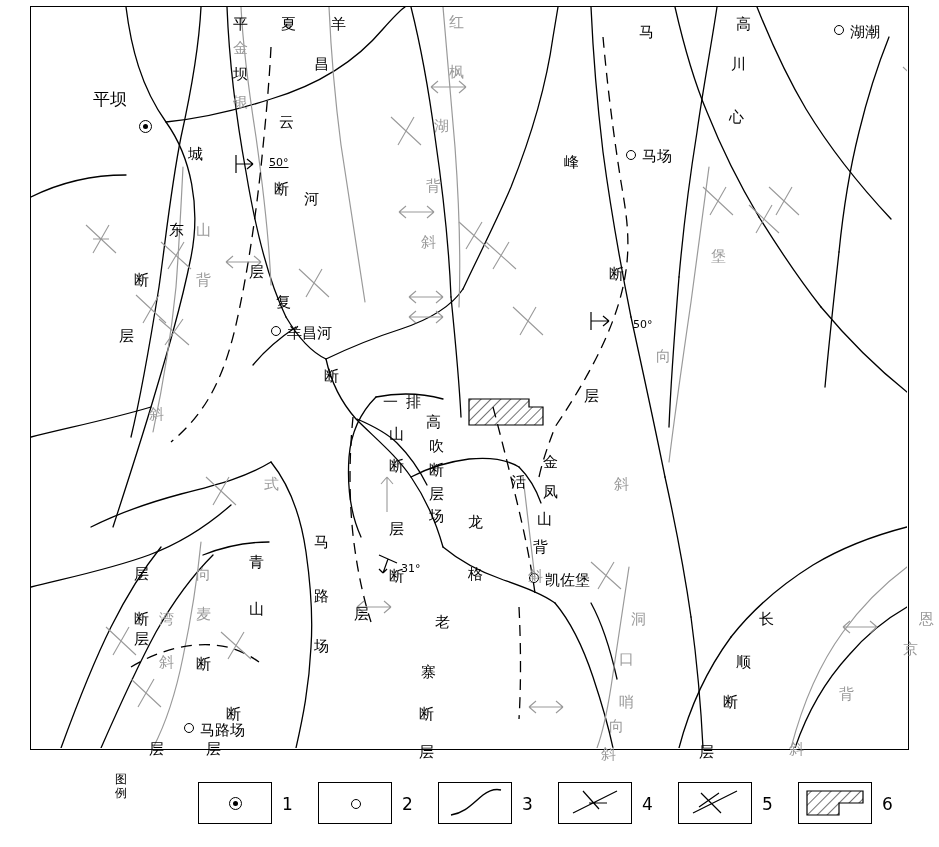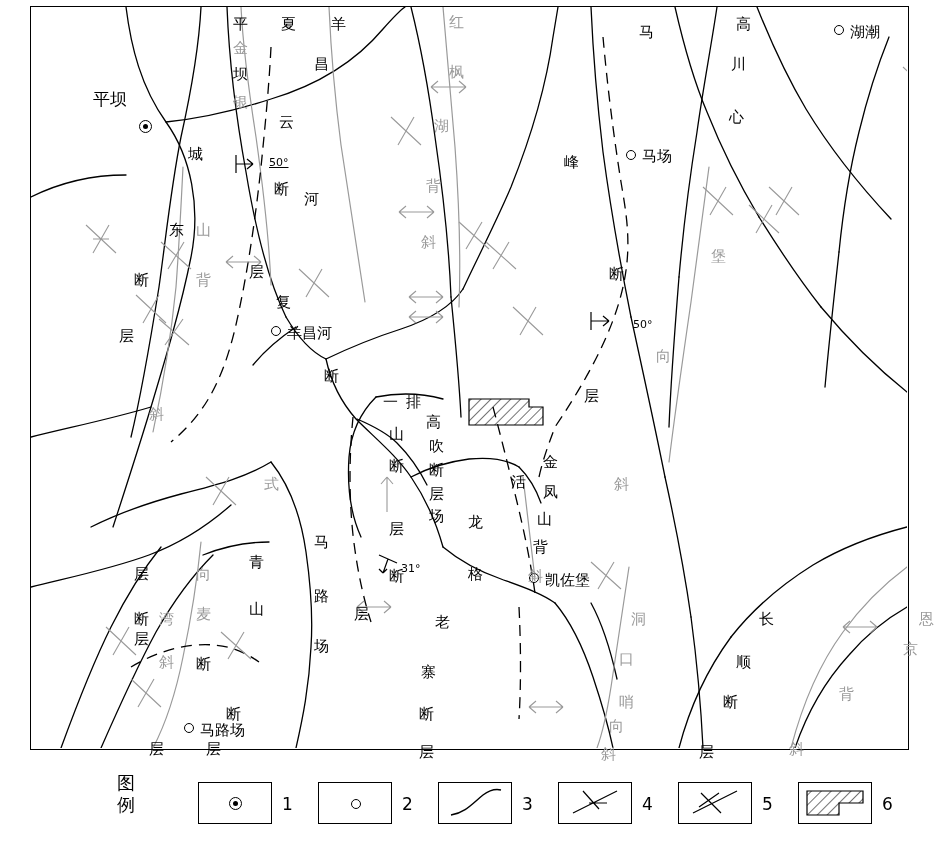--- a/index.html
+++ b/index.html
@@ -10,21 +10,21 @@
   .lbl{position:absolute;font-size:15px;color:#000;line-height:1.0;white-space:nowrap;}
   .lbl-g{color:#9a9a9a;}
   .lbl-sm{font-size:11px;}
   .city{position:absolute;}
   .city .nm{position:absolute;left:16px;top:-2px;font-size:15px;white-space:nowrap;}
   .dbl{position:absolute;width:13px;height:13px;border:1.4px solid #000;border-radius:50%;box-sizing:border-box;}
   .dbl:after{content:"";position:absolute;left:3px;top:3px;width:5px;height:5px;border-radius:50%;background:#000;}
   .sgl{position:absolute;width:10px;height:10px;border:1.4px solid #000;border-radius:50%;box-sizing:border-box;}
   
   #legend{position:absolute;left:30px;top:768px;width:879px;height:70px;}
-  #legend-title{position:absolute;left:87px;top:4px;width:22px;font-size:18px;line-height:1.2;text-align:left;}
+  #legend-title{position:absolute;left:75px;top:4px;width:22px;font-size:12px;line-height:1.2;text-align:right;}
   .lgbox{position:absolute;top:14px;width:74px;height:42px;border:1.2px solid #000;box-sizing:border-box;background:#fff;}
   .lgnum{position:absolute;top:26px;font-size:17px;}
   svg{display:block;}
 </style>
 </head>
 <body>
 
 <div id="root">
 
   <div id="map-frame">

